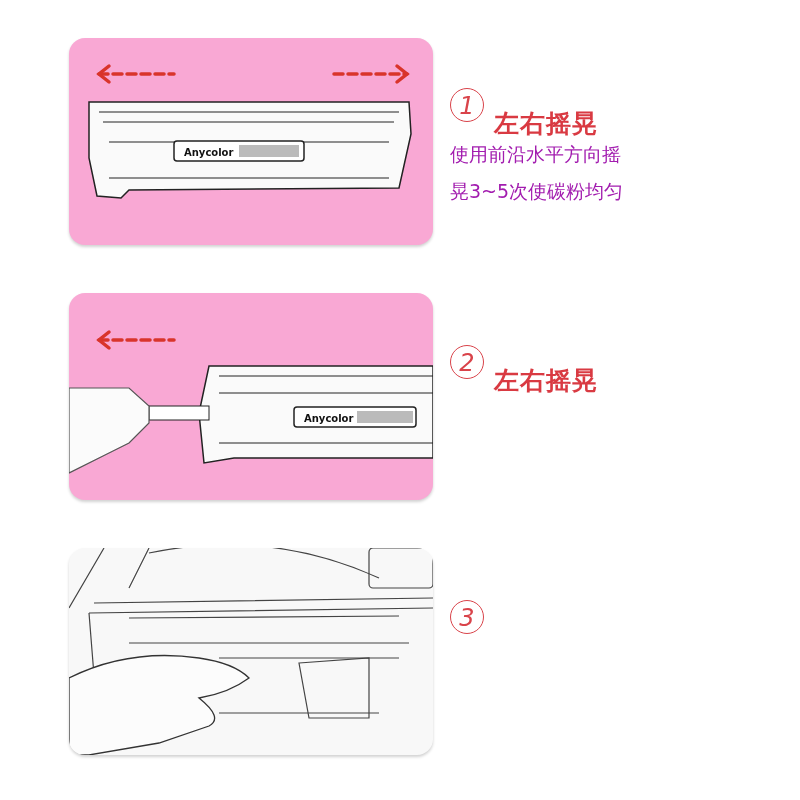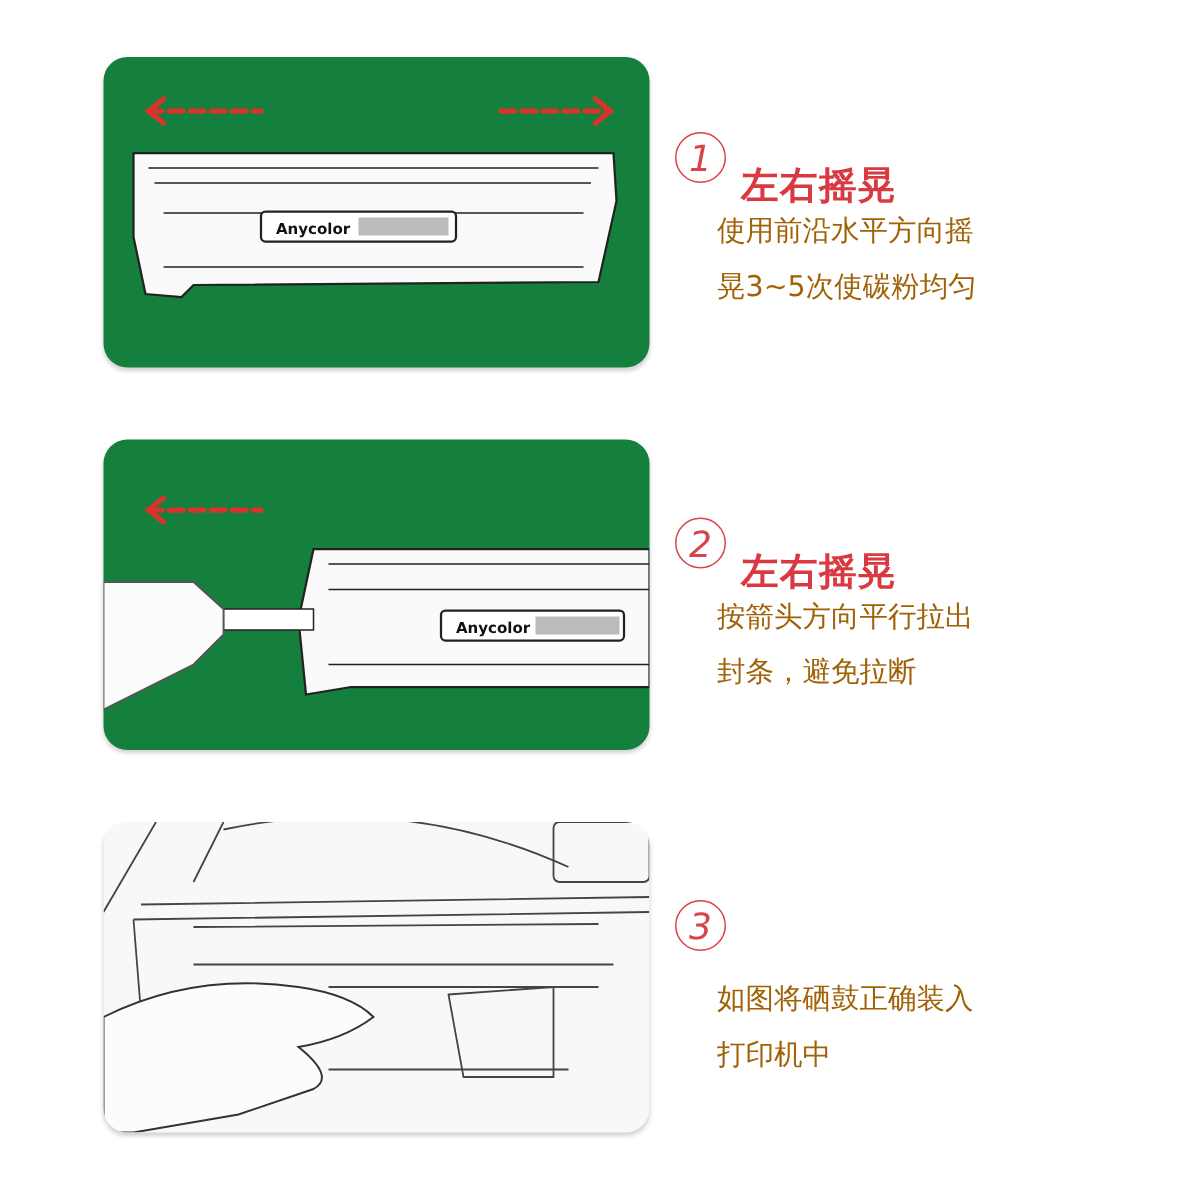--- a/index.html
+++ b/index.html
@@ -1,29 +1,29 @@
 <!DOCTYPE html>
 <html><head>
 <meta charset="utf-8">
 <style>
   html,body{margin:0;padding:0;background:#ffffff;}
   body{width:800px;height:800px;position:relative;overflow:hidden;font-family:"DejaVu Sans",sans-serif;}
-  .card{position:absolute;left:69px;width:364px;background:#15803d;border-radius:16px;box-shadow:0 2px 3px rgba(0,0,0,0.18);overflow:hidden;}
+  .card{position:absolute;left:69px;width:364px;background:#f9a8d4;border-radius:16px;box-shadow:0 2px 3px rgba(0,0,0,0.18);overflow:hidden;}
   .card1{top:38px;height:207px;}
   .card2{top:293px;height:207px;}
   .card3{top:548px;height:207px;background:#f8f8f8;}
   .card svg{position:absolute;left:0;top:0;}
   .step{position:absolute;left:450px;}
   .step1{top:84px;}
   .step2{top:341px;}
   .step3{top:596px;}
   .step-title{display:flex;align-items:center;height:42px;}
   .num{width:34px;height:34px;border:1.5px solid #d9434a;border-radius:50%;color:#d9434a;font-family:"DejaVu Sans",sans-serif;font-size:24px;font-style:italic;line-height:34px;text-align:center;margin-right:10px;box-sizing:border-box;}
   .title{font-size:25px;font-weight:bold;color:#d93a42;letter-spacing:1px;margin-top:36px;}
-  .desc{margin-top:10px;font-size:19px;color:#a16207;line-height:37px;width:230px;margin-left:28px;}
+  .desc{margin-top:10px;font-size:19px;color:#a21caf;line-height:37px;width:230px;}
   .desc div{white-space:nowrap;}
 </style>
 </head>
 <body>
 
 <div class="card card1">
   <svg width="364" height="207" viewBox="0 0 364 207">
     <g stroke="#d9342b" stroke-width="3.5" fill="none" stroke-linecap="round">
       <path d="M30 36 L105 36" stroke-dasharray="9 5"></path>
       <path d="M40 28 L30 36 L40 44"></path>
@@ -71,24 +71,20 @@
     <text x="235" y="129" font-family="DejaVu Sans, sans-serif" font-size="10" font-weight="bold" fill="#111">Anycolor</text>
     <rect x="288" y="118" width="56" height="12" fill="#bbb"></rect>
   </svg>
 </div>
 
 <div class="step step2">
   <div class="step-title">
     <div class="num">2</div>
     <div class="title">左右摇晃</div>
   </div>
-  <div class="desc">
-    <div>按箭头方向平行拉出</div>
-    <div>封条，避免拉断</div>
-  </div>
 </div>
 
 <div class="card card3">
   <svg width="364" height="207" viewBox="0 0 364 207">
     <g stroke="#444" stroke-width="1.2" fill="none">
       <path d="M0 60 L35 0 M60 40 L80 0"></path>
       <path d="M80 5 Q200 -20 310 30"></path>
       <rect x="300" y="0" width="64" height="40" rx="4"></rect>
       <path d="M25 55 L364 50 M20 65 L30 190 M20 65 L364 60"></path>
       <path d="M60 70 L330 68 M60 95 L340 95 M150 110 L330 110 M150 165 L310 165"></path>
@@ -97,17 +93,13 @@
     <g stroke="#333" stroke-width="1.3" fill="#fcfcfc">
       <path d="M0 130 Q60 100 130 110 Q165 115 180 130 Q160 145 130 150 Q155 170 140 178 L90 195 L20 207 L0 207 Z"></path>
     </g>
   </svg>
 </div>
 
 <div class="step step3">
   <div class="step-title">
     <div class="num">3</div>
   </div>
-  <div class="desc">
-    <div>如图将硒鼓正确装入</div>
-    <div>打印机中</div>
-  </div>
 </div>
 
 </body></html>

